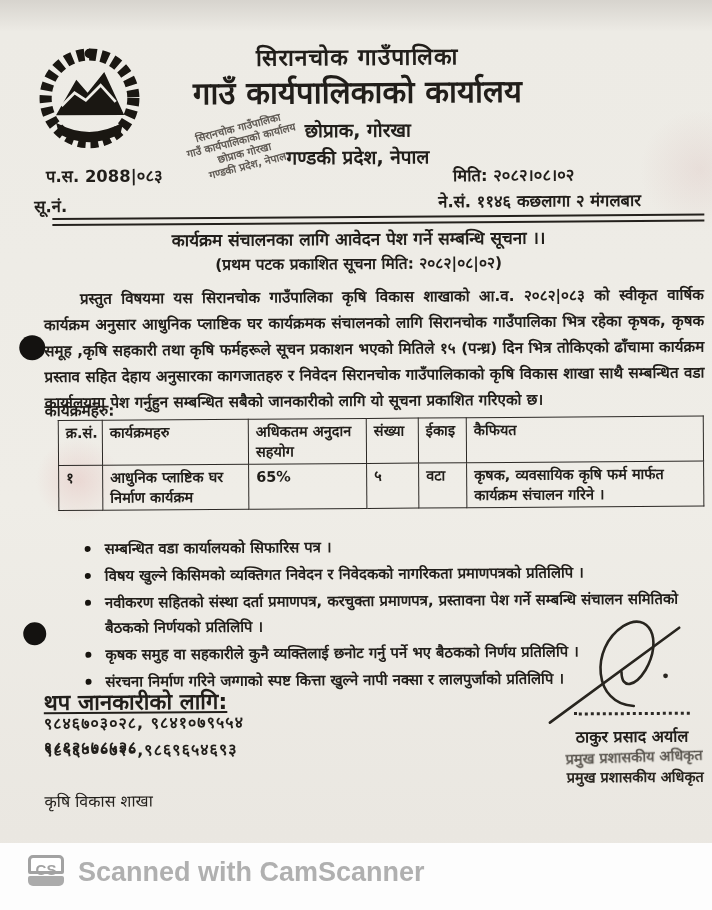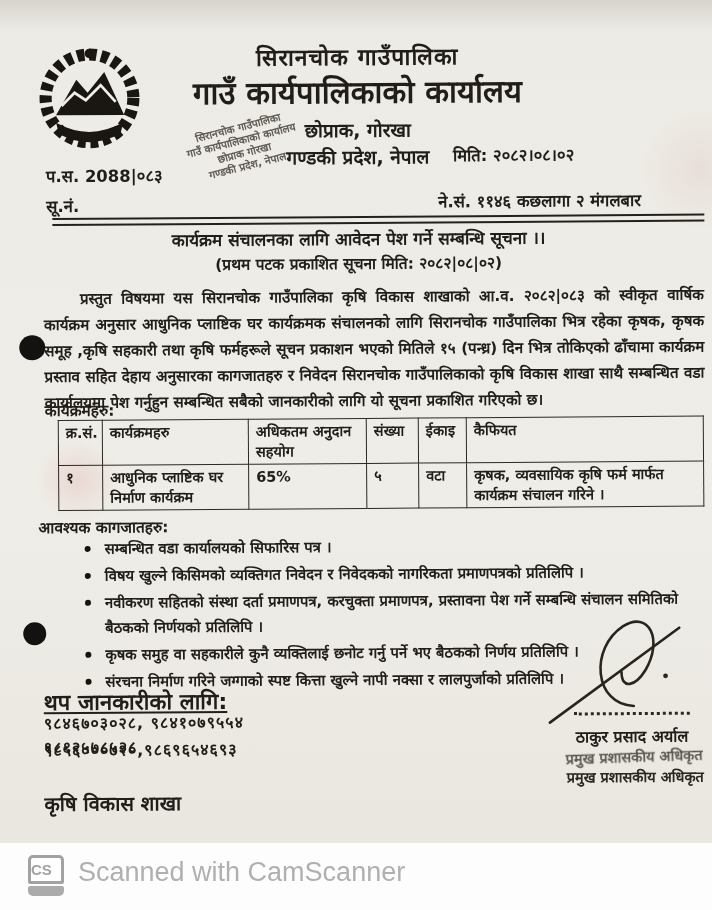--- a/index.html
+++ b/index.html
@@ -19,22 +19,22 @@
   .lh-muni{top:40px;font-size:23px;font-weight:600;letter-spacing:1px;}
   .lh-office{top:70px;font-size:31px;font-weight:700;}
   .lh-addr1{top:117px;font-size:19px;font-weight:700;}
   .lh-addr2{top:144px;font-size:19px;font-weight:700;}
   .emblem{left:36px;top:42px;}
   .stamp{left:150px;top:120px;width:190px;transform:rotate(-14deg);
     color:rgba(72,66,60,.85);font-size:10.5px;line-height:13px;text-align:center;font-weight:600;}
   
   .ref{font-size:16.5px;font-weight:700;}
   .ref-ps{left:48px;top:162px;}
-  .ref-sn{left:48px;top:192px;}
-  .ref-date{left:455px;top:144px;text-align:center;}
+  .ref-sn{left:36px;top:192px;}
+  .ref-date{left:455px;top:164px;text-align:center;}
   .ref-ns{left:440px;top:190px;}
   .rule{left:54px;top:216px;width:652px;height:4px;border-top:2.5px solid #24211d;border-bottom:2px solid #24211d;}
   .title{top:227px;font-size:17px;font-weight:700;}
   .subtitle{top:252px;font-size:15.5px;font-weight:700;}
   
   .para{left:45px;top:284px;width:660px;font-size:15.2px;line-height:26px;
     font-weight:600;text-align:justify;text-indent:36px;}
   .prog-head{left:45px;top:397px;font-size:15.5px;font-weight:700;}
   table.programs{position:absolute;left:58px;top:418px;width:646px;border-collapse:collapse;
     font-size:14.5px;font-weight:600;table-layout:fixed;}
@@ -48,42 +48,42 @@
     list-style:none;margin:0;padding:0;}
   .docs li{position:relative;padding-left:22px;margin-bottom:2px;}
   .docs li::before{content:"";position:absolute;left:2px;top:10px;width:6px;height:6px;
     border-radius:50%;background:#17140f;}
   
   .info-head{left:42px;top:684px;font-size:22px;font-weight:700;text-decoration:underline;}
   .ph1{left:42px;top:710px;}
   .ph2{left:42px;top:737px;}
   .ph3{left:42px;top:734px;}
   .phone{font-size:16px;font-weight:600;letter-spacing:1px;}
-  .dept{left:42px;top:788px;font-size:20px;font-weight:700;}
+  .dept{left:42px;top:788px;font-size:16px;font-weight:400;}
   
   .sig-svg{left:540px;top:612px;}
   .sig-dots{left:572px;top:714px;width:116px;border-bottom:3px dotted #2c2925;height:0;}
   .sig-name{left:550px;top:727px;width:160px;text-align:center;font-size:16px;font-weight:700;}
   .sig-desg-stamp{left:542px;top:748px;width:180px;text-align:center;font-size:14.5px;font-weight:700;
     color:rgba(58,52,46,.8);transform:rotate(-1.5deg);filter:blur(.3px);}
   .sig-desg{left:548px;top:768px;width:170px;text-align:center;font-size:14.5px;font-weight:700;
     color:#2a2620;}
   
   .punch{border-radius:50%;background:#141210;}
   .punch1{left:20px;top:333px;width:26px;height:25px;}
   .punch2{left:22px;top:620px;width:23px;height:23px;}
   
   .footer{position:absolute;left:0;bottom:0;width:712px;height:67px;background:#fdfdfd;}
   .cs-badge{position:absolute;left:28px;top:12px;width:36px;height:40px;}
-  .cs-top{box-sizing:border-box;width:36px;height:29px;border:3px solid #a2a2a2;border-radius:5px 5px 2px 2px;
-    background:#fff;color:#a2a2a2;font-weight:700;font-size:15px;line-height:23px;
+  .cs-top{box-sizing:border-box;width:36px;height:19px;border:3px solid #a2a2a2;border-radius:5px 5px 2px 2px;
+    background:#fff;color:#a2a2a2;font-weight:700;font-size:15px;line-height:23px;text-align:center;
     font-family:"Liberation Sans",sans-serif;}
   .cs-bottom{width:36px;height:10px;margin-top:2px;background:#ababab;border-radius:2px 2px 5px 5px;}
   .cs-text{position:absolute;left:78px;top:14px;font-size:27px;color:#b0b0b0;
-    font-family:"Liberation Sans",sans-serif;font-weight:400;}
+    font-family:"Liberation Sans",sans-serif;font-weight:700;}
 </style>
 </head>
 <body>
 
 <div id="page">
   <div id="doc">
 
     <svg class="abs emblem" width="112" height="122" viewBox="0 0 120 130">
       <circle cx="60" cy="58" r="47" fill="none" stroke="#1a1712" stroke-width="13" stroke-dasharray="8 5"></circle>
       <path d="M24,76 L46,38 L58,52 L76,30 L97,76 Z" fill="#1a1712"></path>
@@ -139,21 +139,20 @@
         <td>१</td>
         <td>आधुनिक प्लाष्टिक घर निर्माण कार्यक्रम</td>
         <td>65%</td>
         <td>५</td>
         <td>वटा</td>
         <td>कृषक, व्यवसायिक कृषि फर्म मार्फत कार्यक्रम संचालन गरिने ।</td>
       </tr>
     </tbody>
       </table>
 
-    <div class="abs docs-head">आवश्यक कागजातहरु:</div>
     <ul class="abs docs">
       <li>सम्बन्धित वडा कार्यालयको सिफारिस पत्र ।</li>
       <li>विषय खुल्ने किसिमको व्यक्तिगत निवेदन र निवेदकको नागरिकता प्रमाणपत्रको प्रतिलिपि ।</li>
       <li>नवीकरण सहितको संस्था दर्ता प्रमाणपत्र, करचुक्ता प्रमाणपत्र, प्रस्तावना पेश गर्ने सम्बन्धि संचालन समितिको बैठकको निर्णयको प्रतिलिपि ।</li>
       <li>कृषक समुह वा सहकारीले कुनै व्यक्तिलाई छनोट गर्नु पर्ने भए बैठकको निर्णय प्रतिलिपि ।</li>
       <li>संरचना निर्माण गरिने जग्गाको स्पष्ट कित्ता खुल्ने नापी नक्सा र लालपुर्जाको प्रतिलिपि ।</li>
     </ul>
 
     <div class="abs info-head">थप जानकारीको लागि:</div>
     <div class="abs phone ph1">९८४६७०३०२८, ९८४१०७९५५४</div>

